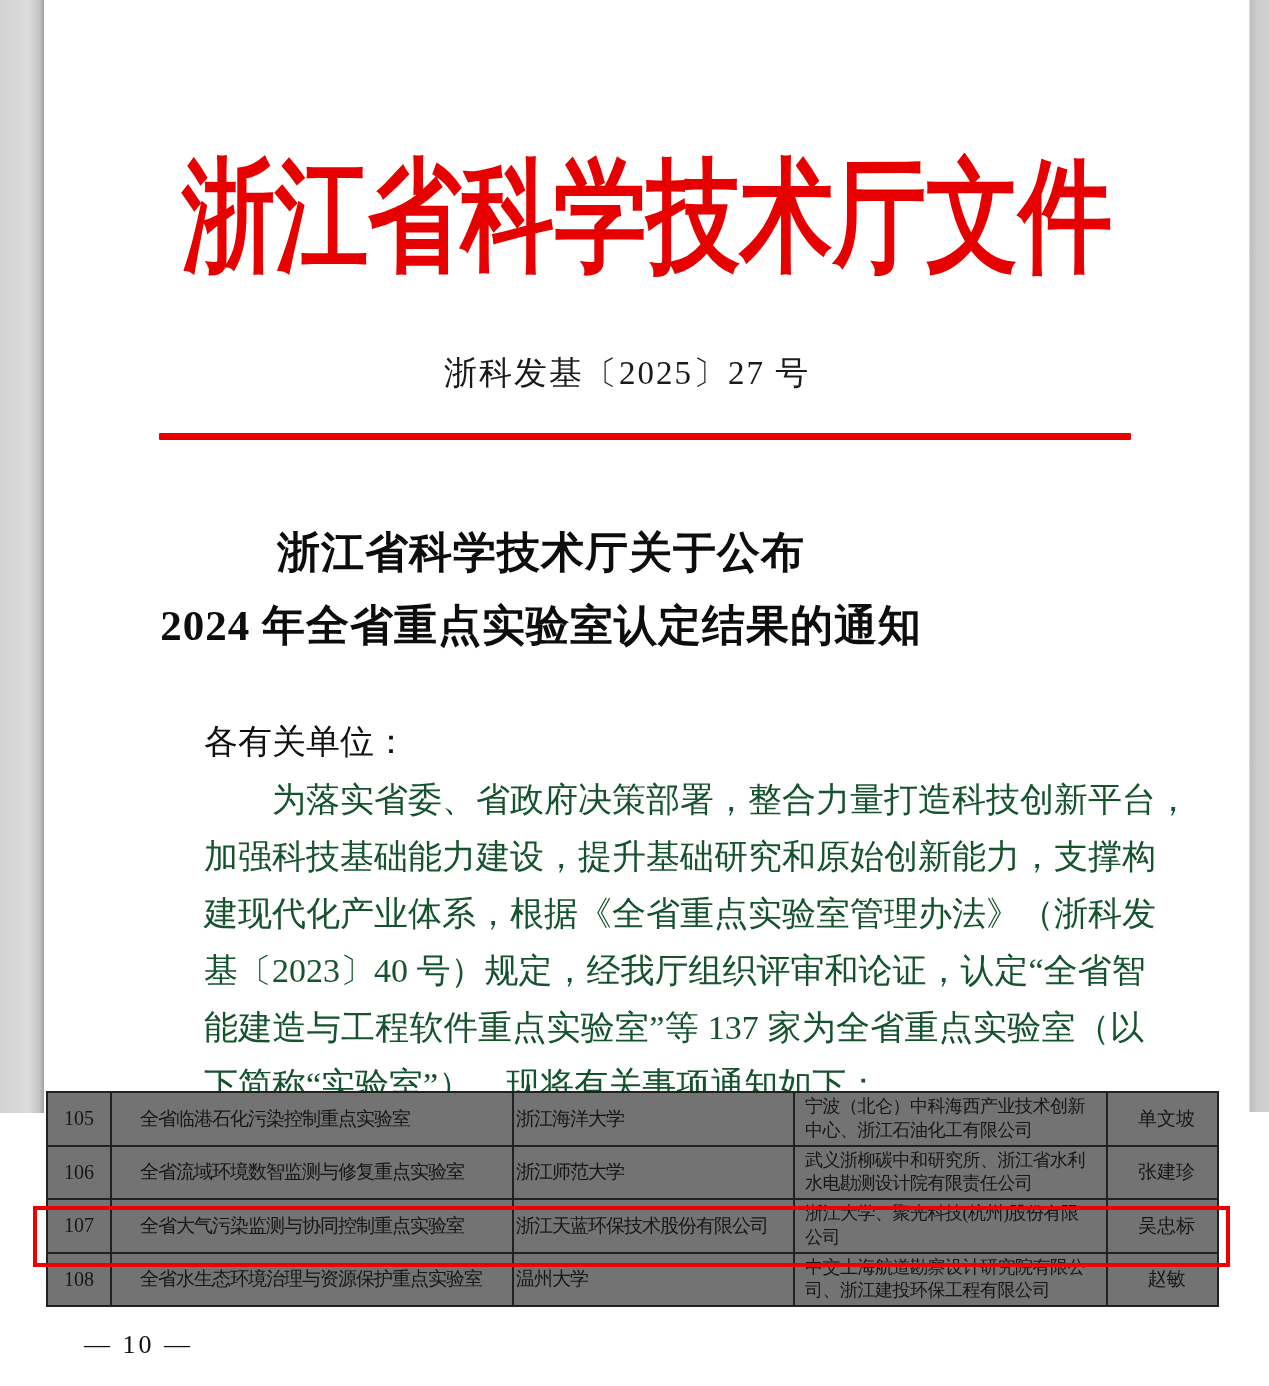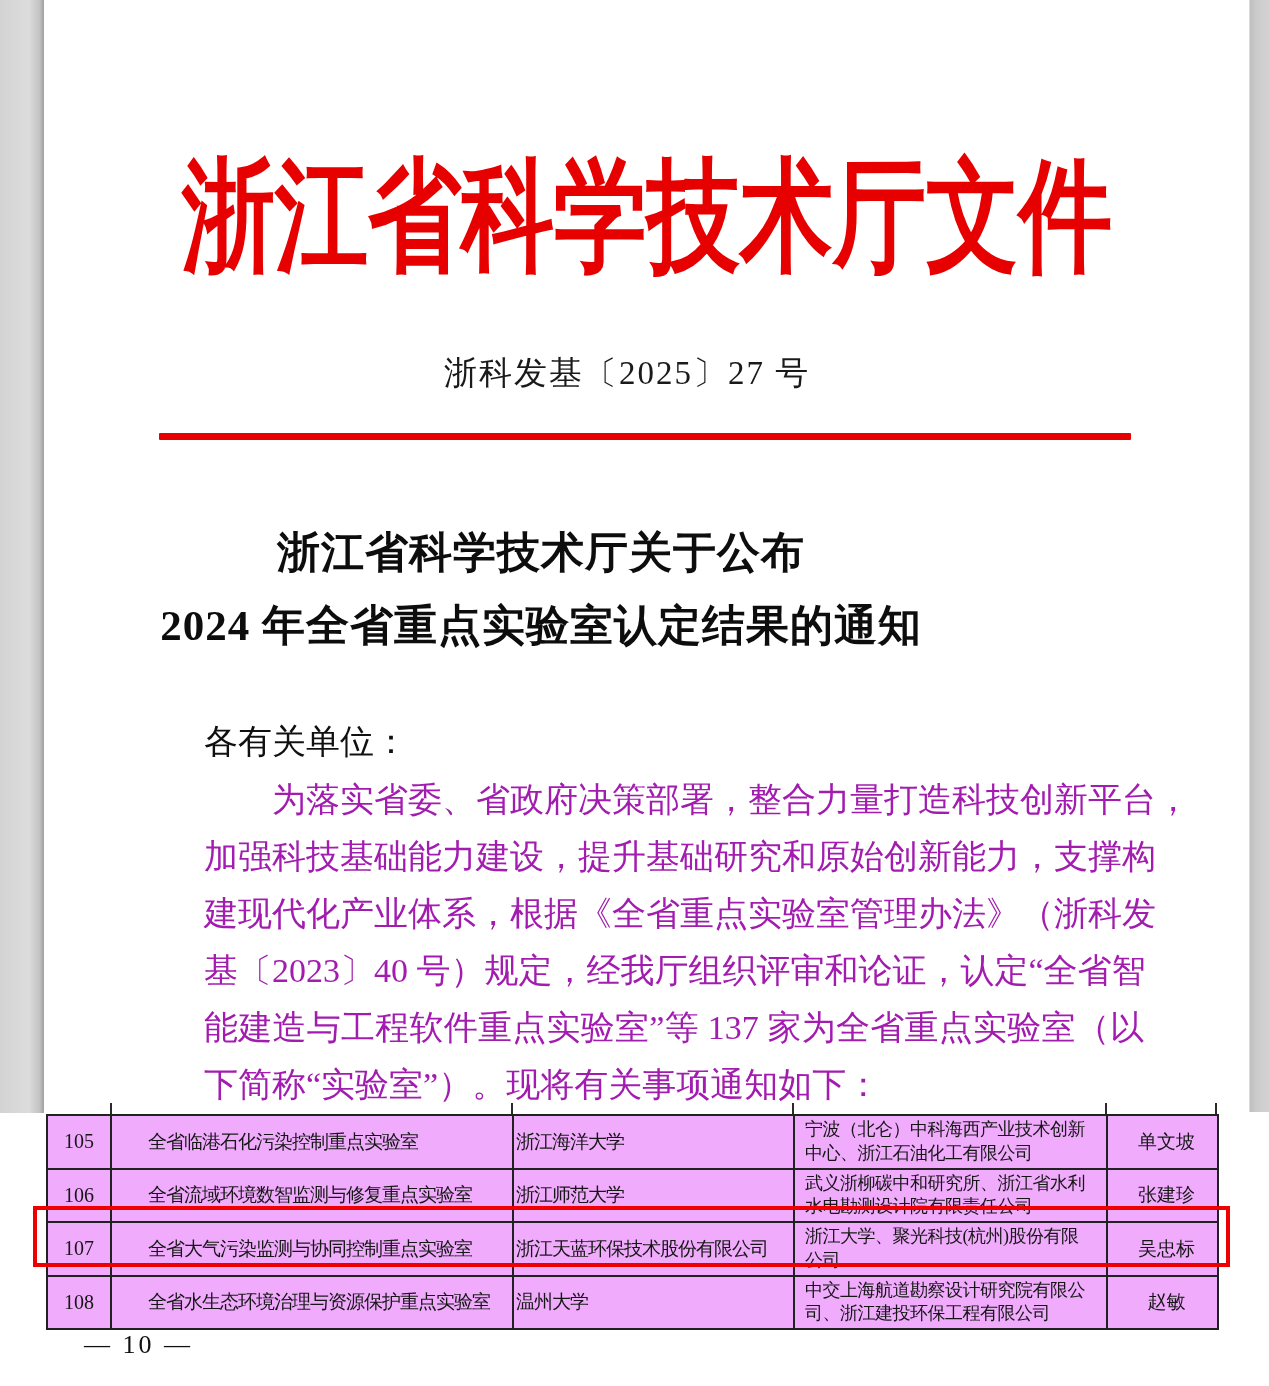--- a/index.html
+++ b/index.html
@@ -40,38 +40,38 @@
     font-size: 43px; font-weight: bold; color: #0d0d0d; letter-spacing: 1px;
     white-space: nowrap;
   }
   .notice-title.l1 { top: 524px; }
   .notice-title.l2 { top: 597px; }
 
   .salutation {
     left: 204px; top: 719px; font-size: 34px; color: #101010;
   }
   .body-line {
-    left: 204px; width: 940px; height: 57px; font-size: 34px; color: #a21caf;
+    left: 204px; width: 940px; height: 57px; font-size: 34px; color: #14532d;
     text-align: justify; text-align-last: justify; white-space: nowrap;
   }
   .body-line.first { padding-left: 68px; }
   .body-line.last { text-align-last: left; }
 
   
   .results-table {
-    position: absolute; left: 46px; top: 1114px;
+    position: absolute; left: 46px; top: 1091px;
     border-collapse: collapse; table-layout: fixed; width: 1171px;
-    background: #f0abfc;
+    background: #737373;
   }
   .results-table td {
     border: 2px solid #212121; vertical-align: middle; color: #161616;
     overflow: hidden;
   }
   .col-no   { text-align: center; font-size: 20px; }
-  .col-lab  { padding-left: 36px; font-size: 19px; letter-spacing: -1px; }
+  .col-lab  { padding-left: 28px; font-size: 19px; letter-spacing: -1px; }
   .col-inst { padding-left: 2px; font-size: 19px; letter-spacing: -1px; }
   .col-part { padding: 2px 12px 2px 10px; font-size: 18px; line-height: 1.32; letter-spacing: -0.5px; }
   .col-dir  { text-align: center; font-size: 19px; padding-left: 8px; }
   tr.r-105 { height: 49px; }
   tr.r-106 { height: 49px; }
   tr.r-107 { height: 51px; }
   tr.r-108 { height: 50px; }
 
   .divider-stub {
     position: absolute; top: 1103px; width: 2px; height: 12px; background: #2a2a2a;

